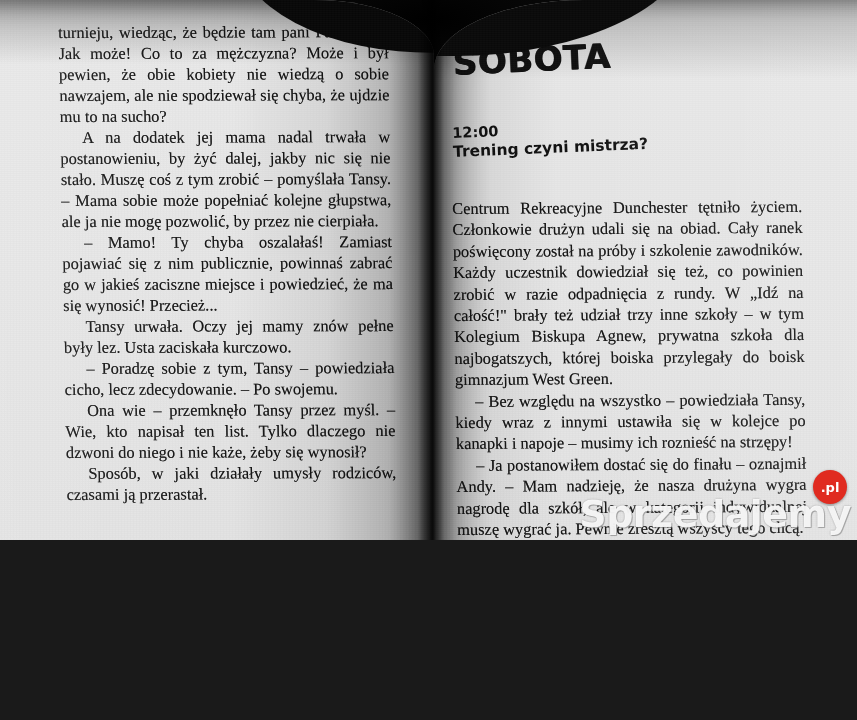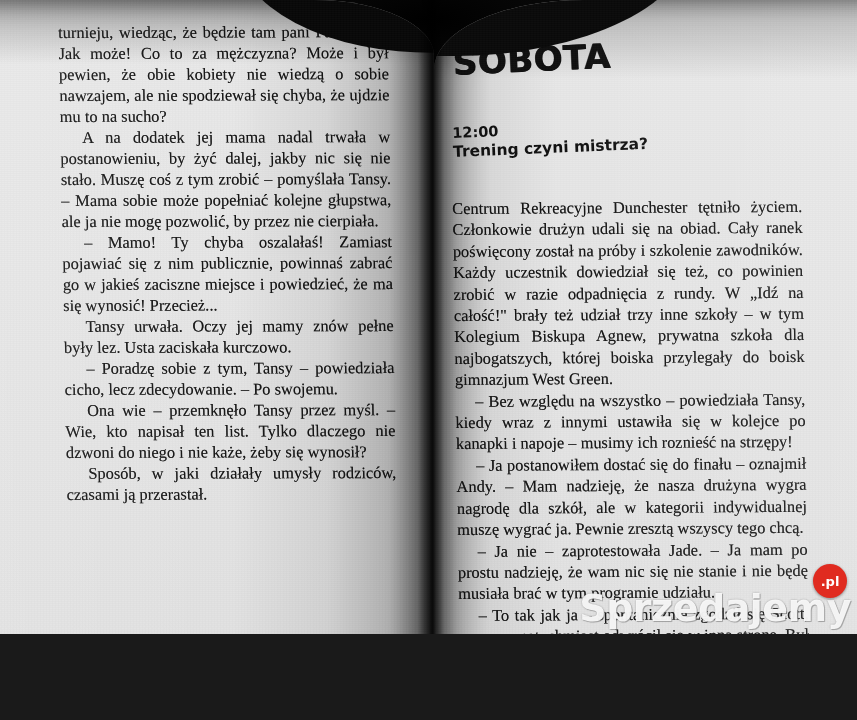--- a/index.html
+++ b/index.html
@@ -3,21 +3,21 @@
 <meta charset="utf-8">
 <style>
   html, body {
     margin: 0;
     padding: 0;
     background: #1a1a1a;
   }
   #scene {
     position: relative;
     width: 857px;
-    height: 634px;
+    height: 540px;
     overflow: hidden;
     background: #050505;
     font-family: "Liberation Serif", serif;
     user-select: none;
   }
 
   
   .book-shadow {
     position: absolute;
     inset: 0;

